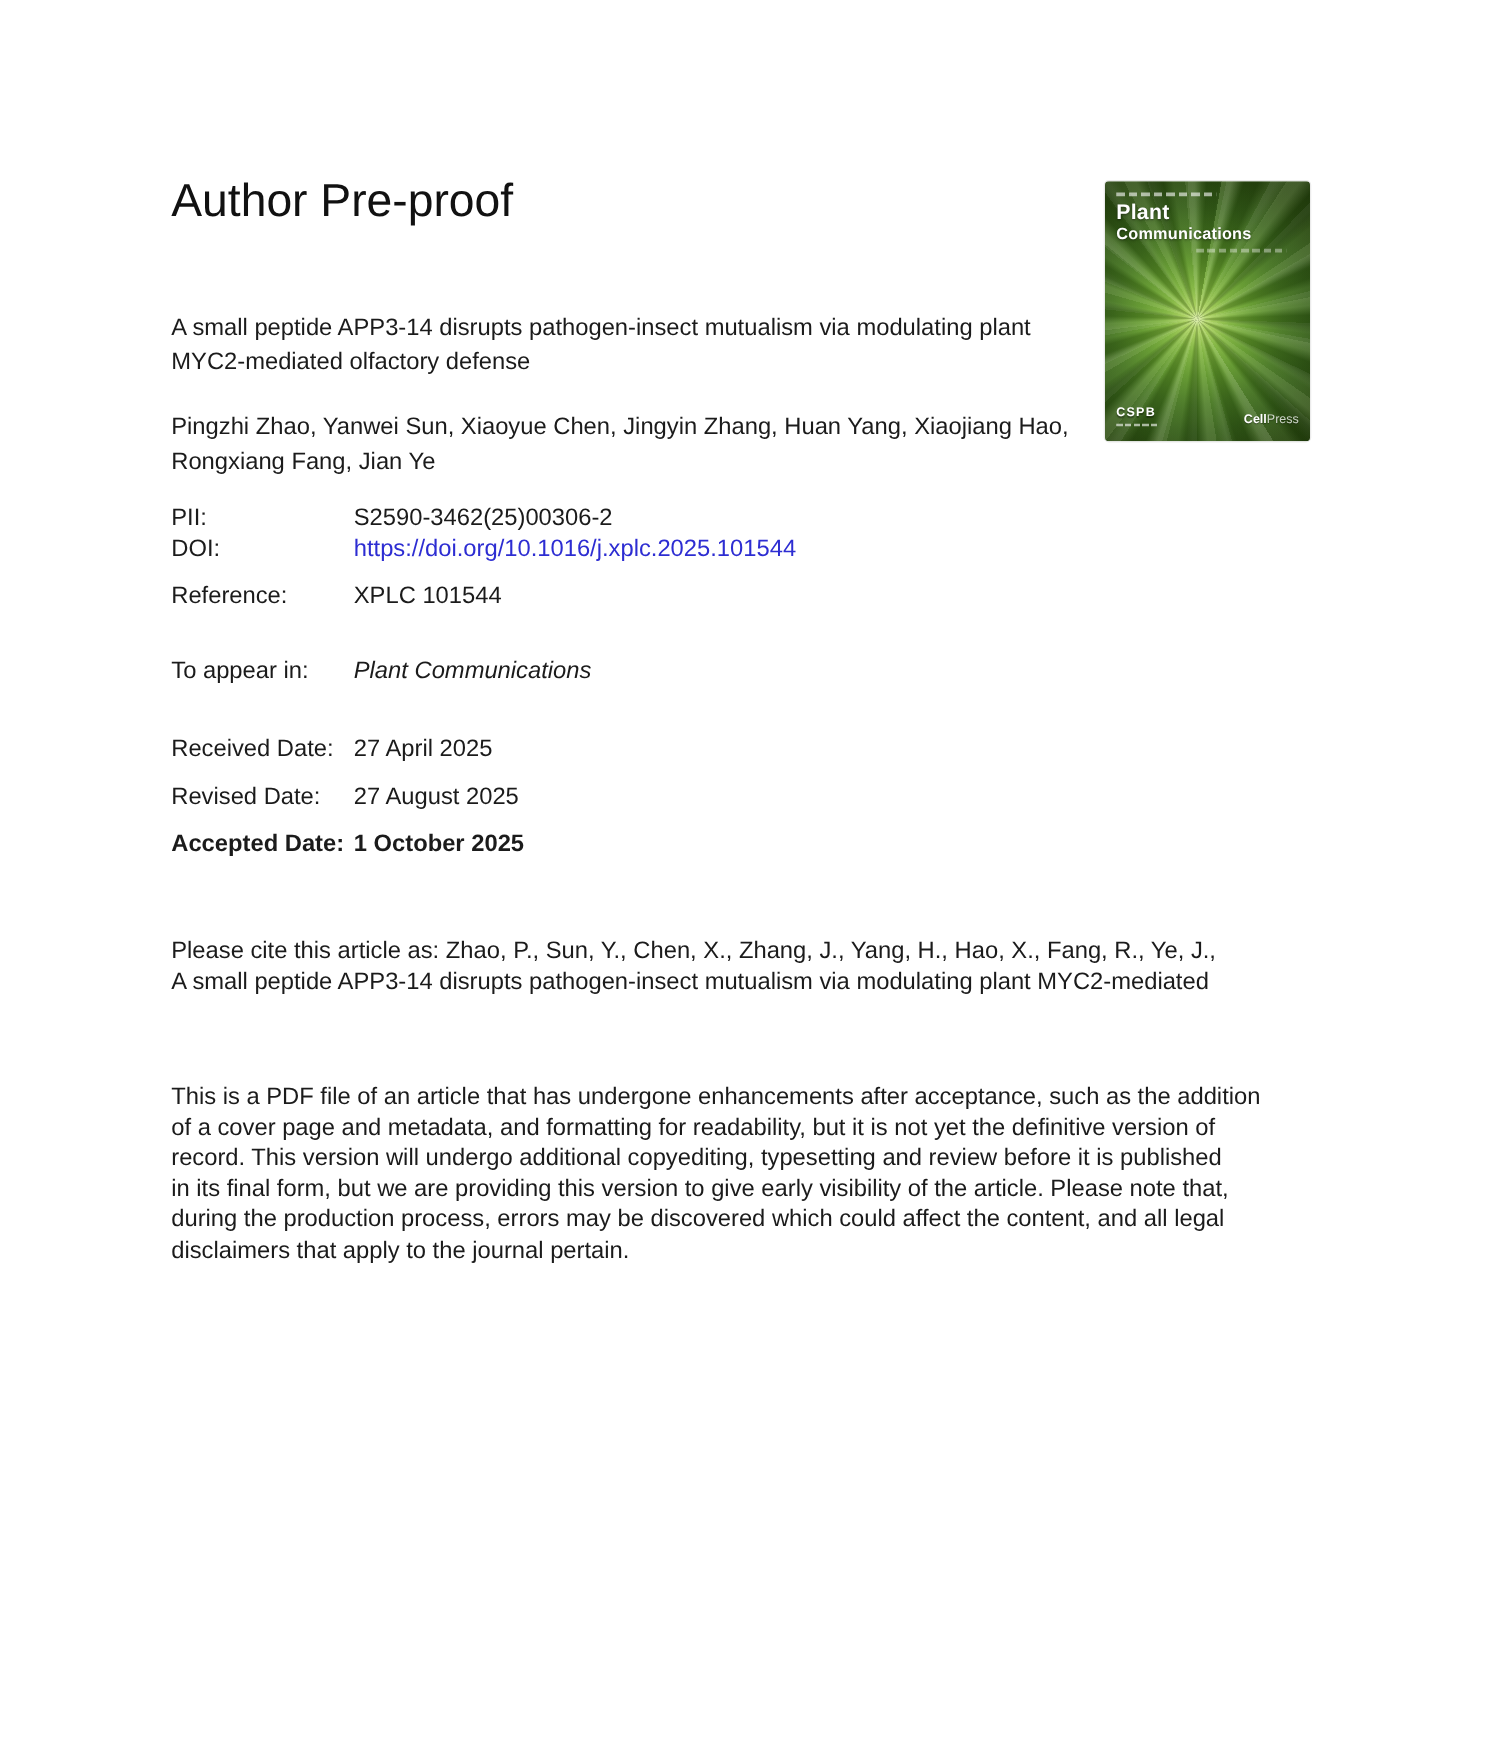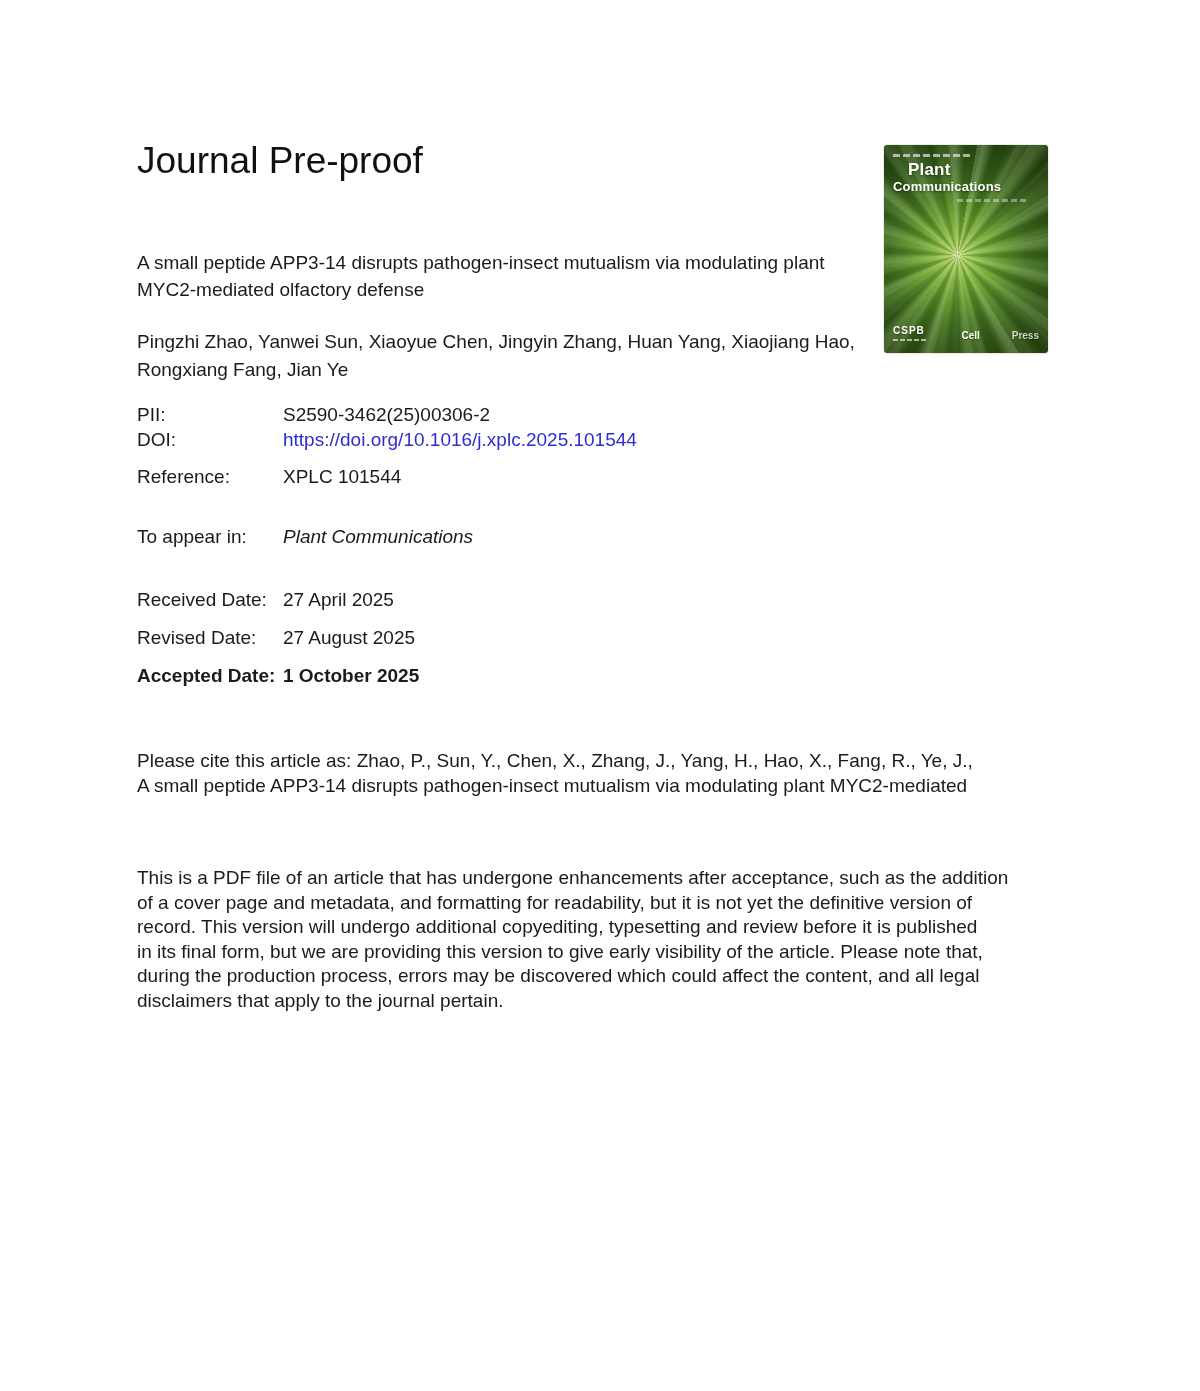--- a/index.html
+++ b/index.html
@@ -39,21 +39,20 @@
   .cover-microtext-top {
     width: 80px; height: 3px; margin-top: 1px;
     background: repeating-linear-gradient(90deg, rgba(255,255,255,0.75) 0 7px, rgba(255,255,255,0) 7px 10px);
     opacity: 0.8;
   }
   .cover-title1 {
     margin-top: 4px;
     font-size: 17px; font-weight: 700; color: #ffffff;
     line-height: 18px; letter-spacing: 0.2px;
     text-shadow: 0 1px 2px rgba(0,0,0,0.45);
-    margin-left: 15px;
   }
   .cover-title2 {
     font-size: 13px; font-weight: 700; color: #ffffff;
     line-height: 15px; letter-spacing: 0.2px;
     text-shadow: 0 1px 2px rgba(0,0,0,0.45);
   }
   .cover-microtext-sub {
     width: 72px; height: 2.5px; margin-top: 5px; margin-left: 64px;
     background: repeating-linear-gradient(90deg, rgba(255,255,255,0.55) 0 6px, rgba(255,255,255,0) 6px 9px);
     opacity: 0.7;
@@ -66,21 +65,21 @@
   .cspb-text {
     font-size: 10px; font-weight: 700; color: #ffffff; letter-spacing: 1px;
     text-shadow: 0 1px 1px rgba(0,0,0,0.4);
   }
   .cspb-sub {
     width: 34px; height: 2px; margin-top: 3px;
     background: repeating-linear-gradient(90deg, rgba(255,255,255,0.6) 0 5px, rgba(255,255,255,0) 5px 7px);
   }
   .cellpress { font-size: 10px; color: #ffffff; text-shadow: 0 1px 1px rgba(0,0,0,0.4); }
   .cp-bold { font-weight: 700; }
-  .cp-light { font-weight: 700; opacity: 0.75; padding-left: 32px; }
+  .cp-light { font-weight: 400; opacity: 0.75; }
   
   .article-title {
     position: absolute;
     left: 137px; top: 249px; width: 760px;
     font-size: 19px; line-height: 27px;
     white-space: pre-line;
     color: #1b1b1b;
   }
   .authors {
     position: absolute;
@@ -124,21 +123,21 @@
     font-size: 19px; line-height: 24.6px;
     white-space: pre-line;
     color: #1b1b1b;
   }
 </style>
 </head>
 <body>
 
 <div class="page">
 
-  <div class="heading">Journal Pre-proof</div>
+  <div class="heading">Author Pre-proof</div>
 
   <div class="cover">
     <div class="cover-inner">
       <div class="cover-microtext-top"></div>
       <div class="cover-title1">Plant</div>
       <div class="cover-title2">Communications</div>
       <div class="cover-microtext-sub"></div>
       <div class="cover-footer">
         <div>
           <div class="cspb-text">CSPB</div>

